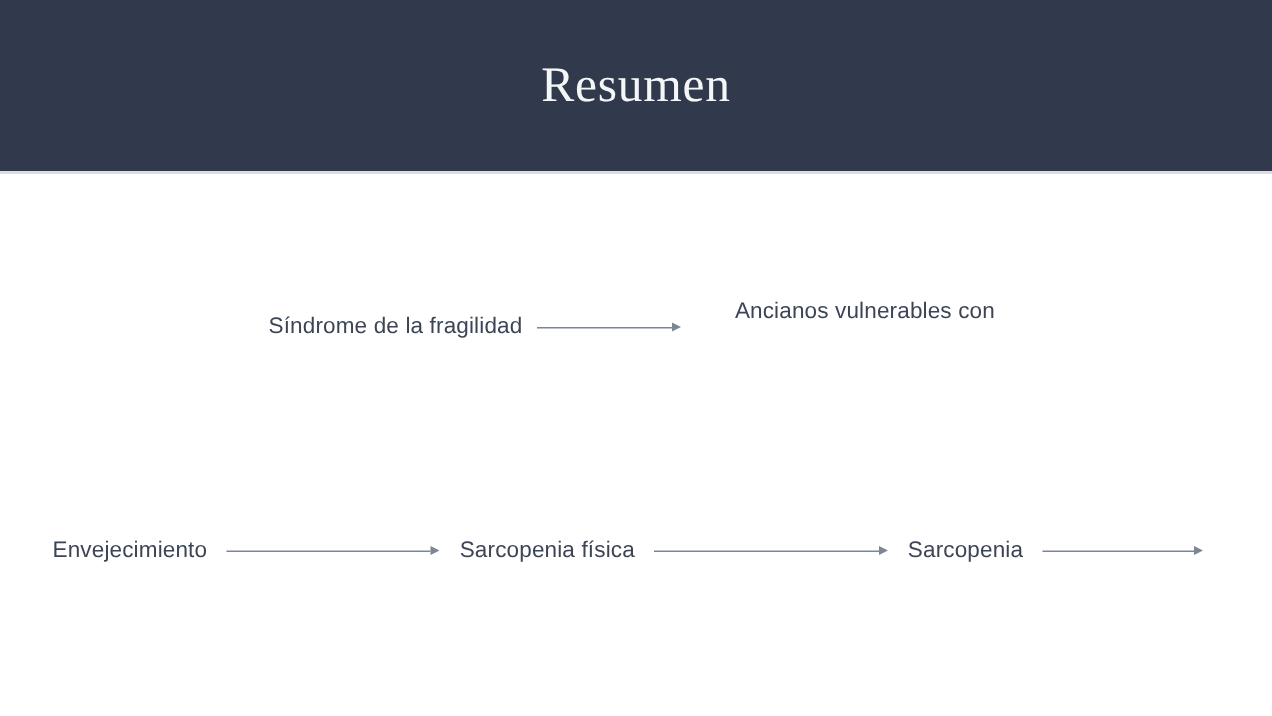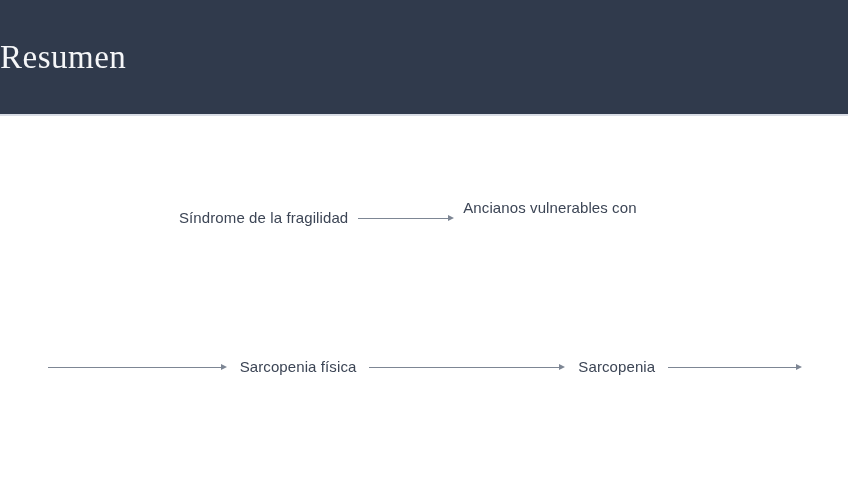--- a/index.html
+++ b/index.html
@@ -15,21 +15,21 @@
   body{
     font-family:"Liberation Sans","DejaVu Sans",sans-serif;
     background:var(--body-bg);
     position:relative;
   }
   .slide{position:absolute;inset:0;background:var(--body-bg);}
   .header{
     position:absolute;left:0;top:0;width:848px;height:116px;
     background:var(--header-bg);
     border-bottom:2px solid var(--divider-color);
-    display:flex;align-items:center;
+    display:flex;align-items:center;justify-content:center;
   }
   .title{
     font-family:"Liberation Serif","DejaVu Serif",serif;
     font-size:33px;
     font-weight:400;
     letter-spacing:0.5px;
     color:var(--title-color);
   }
   .flow{
     position:absolute;
@@ -37,21 +37,21 @@
     align-items:center;
     color:var(--text-color);
     font-size:15px;
     letter-spacing:0.1px;
   }
   .flow-top{left:179px;top:187px;height:62px;}
   .flow-bottom{left:35px;top:357px;width:780px;height:20px;justify-content:space-between;}
   .flow-label{white-space:nowrap;line-height:20px;}
   .flow-multiline{
     width:200px;
-    text-align:left;
+    text-align:right;
     line-height:20.5px;
   }
   .arrow{
     display:flex;
     align-items:center;
     height:8px;
   }
   .arrow-top{width:96px;margin-left:10px;margin-right:9px;flex:none;}
   .arrow-1{flex-grow:1;margin:0 13px;}
   .arrow-2{flex-grow:1.1;margin:0 13px;}
@@ -79,20 +79,21 @@
       <span class="line"></span>
       <span class="head"></span>
     </span>
     <span class="flow-multiline">
       <span>Ancianos vulnerables con</span><br>
       <br>
     </span>
   </div>
 
   <div class="flow flow-bottom">
+    <span class="flow-label">Envejecimiento</span>
     <span class="arrow arrow-1">
       <span class="line"></span>
       <span class="head"></span>
     </span>
     <span class="flow-label">Sarcopenia física</span>
     <span class="arrow arrow-2">
       <span class="line"></span>
       <span class="head"></span>
     </span>
     <span class="flow-label">Sarcopenia</span>

